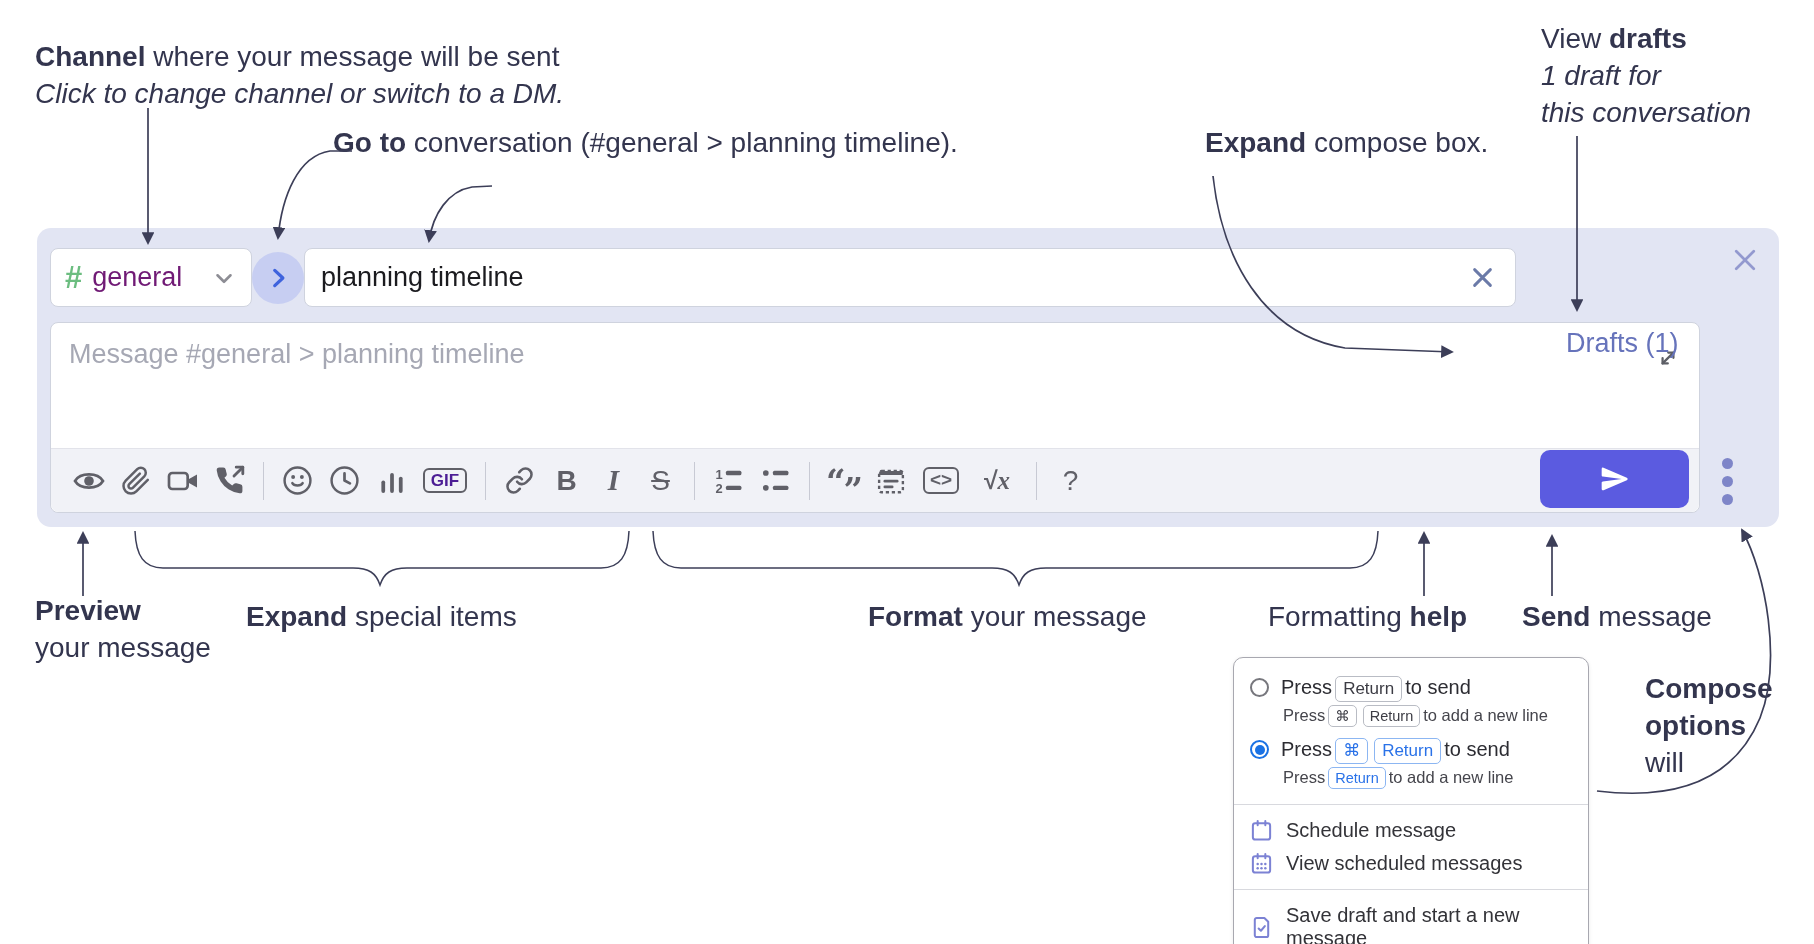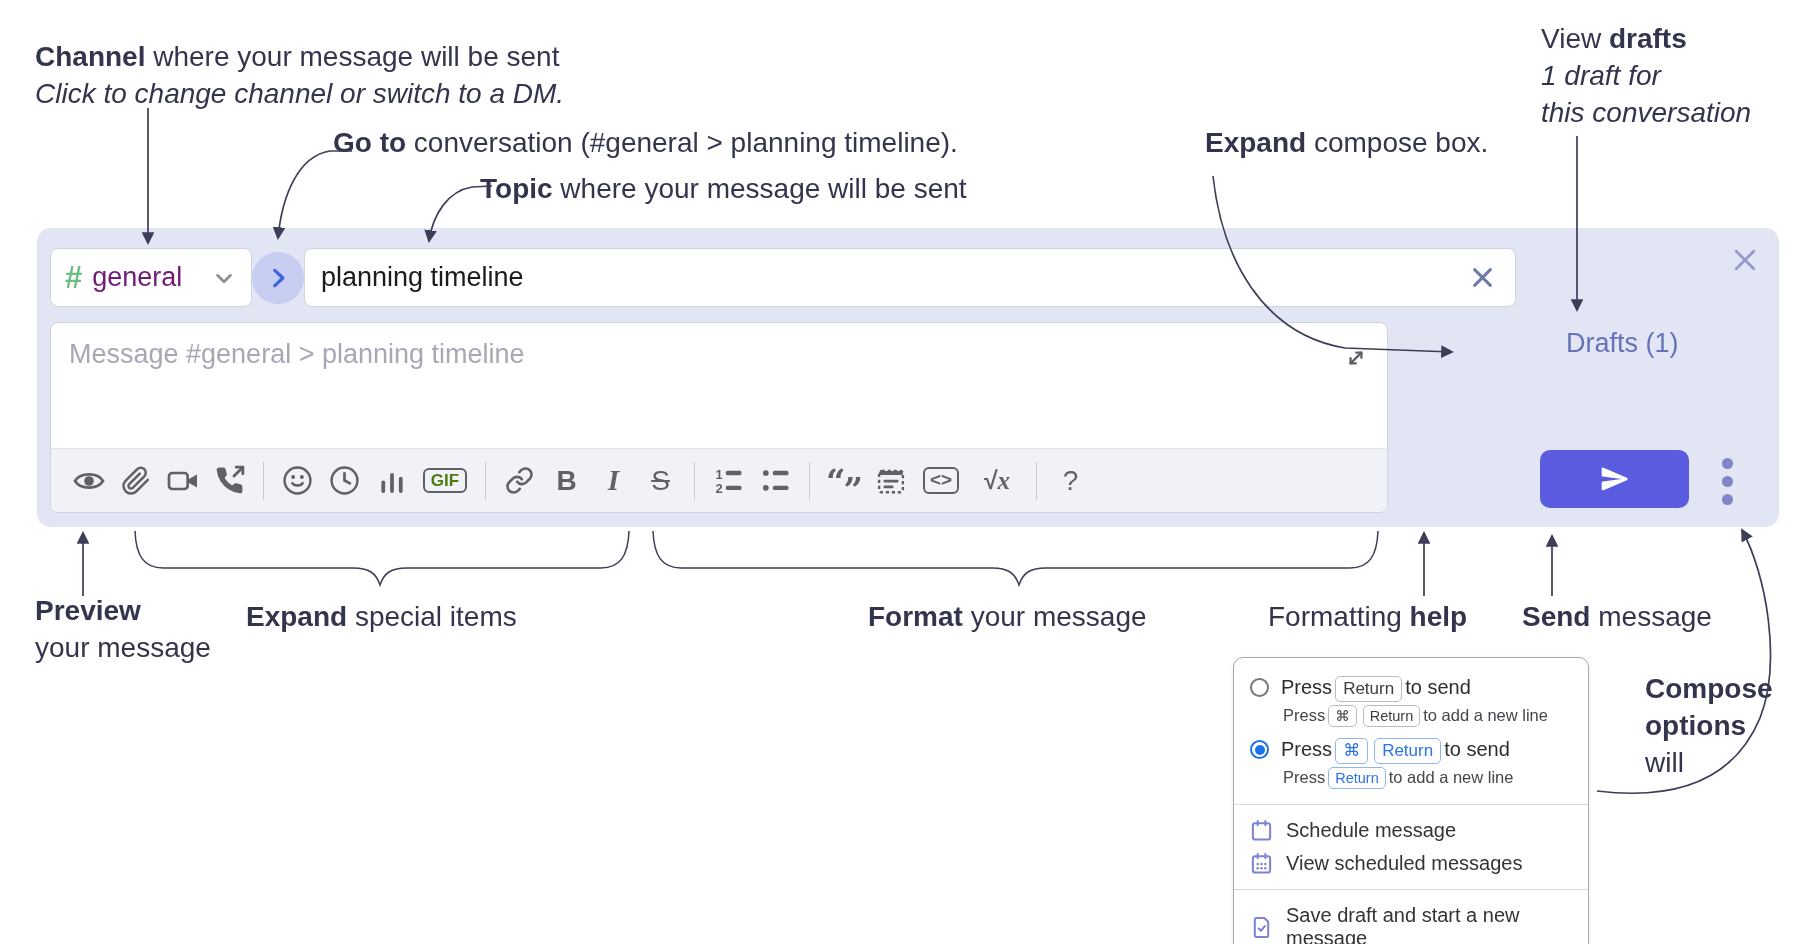--- a/index.html
+++ b/index.html
@@ -33,39 +33,39 @@
   .topic-input { position:absolute; left:267px; top:20px; width:1212px; height:59px;
     background:#fff; border:1px solid #cfd3de; border-radius:8px;
     display:flex; align-items:center; padding:0 16px; }
   .topic-text { font-size:27px; color:#1b1b1f; flex:1; }
   .topic-clear { width:34px; height:34px; display:flex; align-items:center;
     justify-content:center; cursor:pointer; }
 
   .compose-close { position:absolute; right:16px; top:14px; width:36px; height:36px;
     display:flex; align-items:center; justify-content:center; cursor:pointer; }
 
-  .msg-box { position:absolute; left:13px; top:94px; width:1338px; height:191px;
+  .msg-box { position:absolute; left:13px; top:94px; width:1650px; height:191px;
     background:#fff; border:1px solid #cfd3de; border-radius:8px; }
   .msg-placeholder { position:absolute; left:18px; top:16px; font-size:27px;
     color:#a6a8b4; }
   .expand-btn { position:absolute; right:14px; top:18px; width:34px; height:34px;
     display:flex; align-items:center; justify-content:center; cursor:pointer; }
 
   .toolbar { position:absolute; left:0; bottom:0; width:100%; height:64px;
     background:#f1f2f7; border-top:1px solid #e2e3ea; border-radius:0 0 8px 8px;
     display:flex; align-items:center; padding:0 14px; }
   .tbtn { width:47px; height:46px; display:flex; align-items:center;
     justify-content:center; color:#606068; cursor:pointer; flex:none; }
   .tsep { width:1px; height:38px; background:#c8cad4; margin:0 10px; flex:none; }
   .tbtn .txt { font-size:28px; font-weight:bold; color:#606068; line-height:1; }
   .tbtn .txt.it { font-family:"Liberation Serif", serif; font-style:italic;
     font-weight:bold; font-size:29px; }
   .tbtn .txt.strike { text-decoration:line-through; }
   .gif-chip { border:2.4px solid #606068; border-radius:6px; padding:2px 6px;
-    font-size:17px; font-weight:bold; color:#4d7c0f; line-height:1; }
+    font-size:17px; font-weight:bold; color:#4c1d95; line-height:1; }
   .code-chip { border:2.4px solid #606068; border-radius:6px; padding:1px 5px 3px;
     font-size:19px; font-weight:bold; color:#606068; line-height:1; }
   .math-chip { font-size:25px; color:#606068; font-weight:bold; }
   .math-chip .mx { font-family:"Liberation Serif", serif; font-style:italic; }
   .quote-chip { font-family:"DejaVu Serif", serif; font-weight:bold; font-size:34px;
     color:#606068; line-height:0; letter-spacing:-2px; }
   .quote-chip .low { display:inline-block; transform:translateY(9px); }
   .help-chip { font-size:28px; color:#606068; }
 
   .drafts-link { position:absolute; left:1529px; top:100px; font-size:27px;
@@ -108,23 +108,20 @@
 
   <div class="ann" style="left:35px; top:38px;">
     <div><span class="b">Channel</span><span> where your message will be sent</span></div>
     <div class="i">Click to change channel or switch to a DM.</div>
   </div>
 
   <div class="ann" style="left:333px; top:124px;">
     <span class="b">Go to</span><span> conversation (#general &gt; planning timeline).</span>
   </div>
 
-  <div class="ann" style="left:480px; top:170px;">
-    <span class="b">Topic</span><span> where your message will be sent</span>
-  </div>
 
   <div class="ann" style="left:1205px; top:124px;">
     <span class="b">Expand</span><span> compose box.</span>
   </div>
 
   <div class="ann" style="left:1541px; top:20px;">
     <div><span>View </span><span class="b">drafts</span></div>
     <div class="i">1 draft for</div>
     <div class="i">this conversation</div>
   </div>

